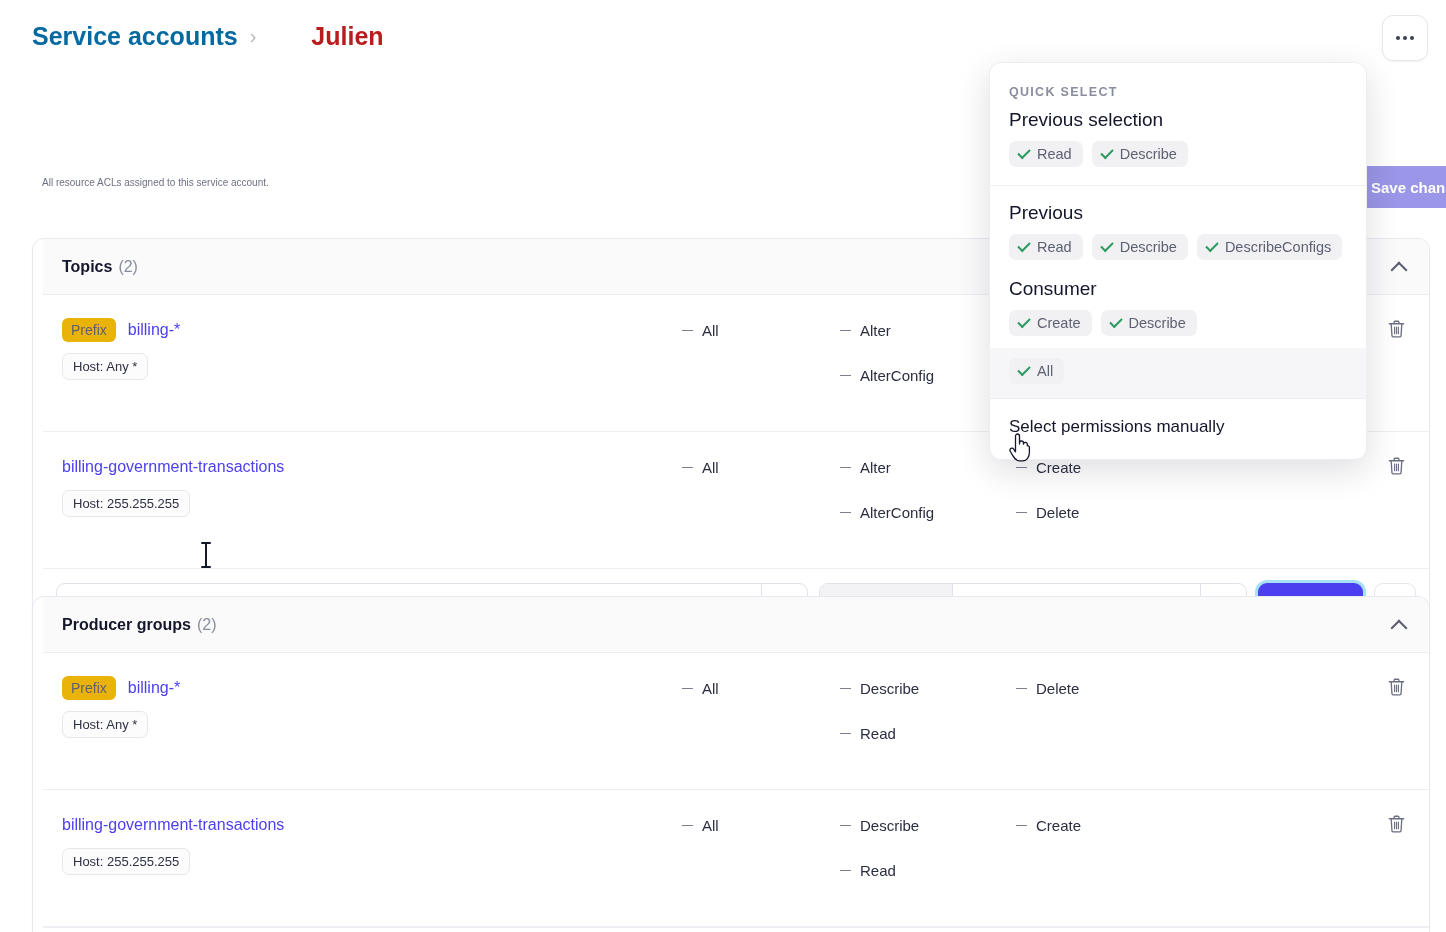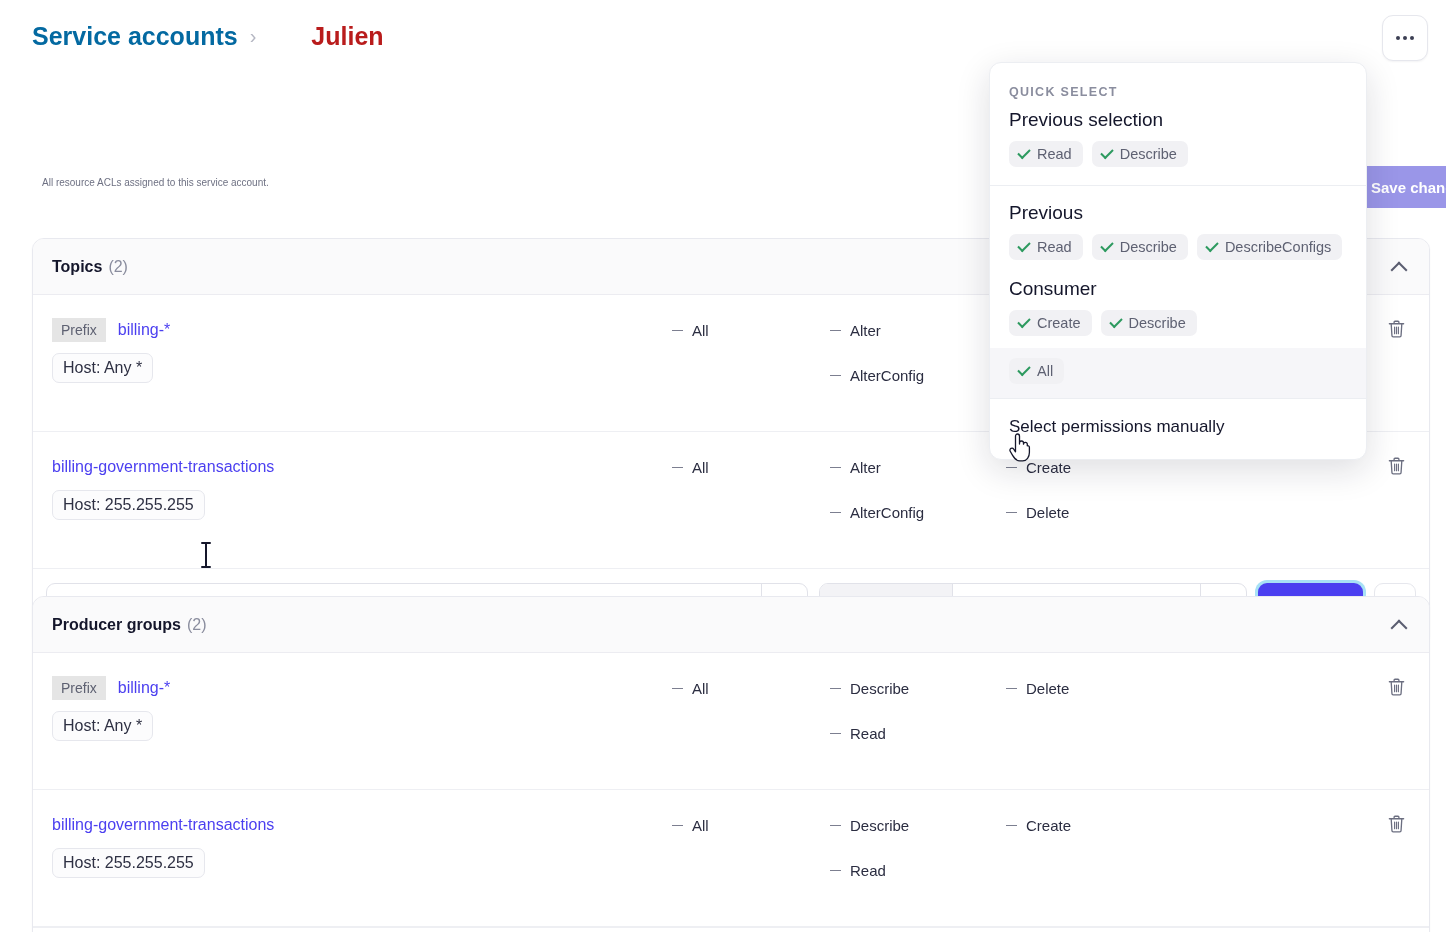--- a/index.html
+++ b/index.html
@@ -57,21 +57,21 @@
     height: 42px; padding: 0 20px;
     background: #9a96e8; color: #fff; border: none; border-radius: 9px;
     font-size: 15px; font-weight: bold; font-family: inherit;
     display: flex; align-items: center; white-space: nowrap;
   }
 
   
   .card {
     position: absolute; left: 32px; width: 1398px;
     border: 1px solid #e8e9ef; border-radius: 12px; background: #fff;
-    box-shadow: 0 1px 2px rgba(20,22,43,.04); overflow: hidden;
+    box-shadow: 0 1px 2px rgba(20,22,43,.04); overflow: hidden; padding-left: 10px;
   }
   .card-head {
     height: 56px; background: #fafafb; border-bottom: 1px solid #ececf1;
     display: flex; align-items: center; padding: 0 18px 0 19px;
   }
   .card-title { font-size: 16px; font-weight: bold; color: #14162b; }
   .card-count { font-size: 16px; color: #8a8d9e; margin-left: 6px; font-weight: normal; }
   .chev {
     margin-left: auto; width: 22px; height: 22px; position: relative;
   }
@@ -84,28 +84,28 @@
 
   .acl-row {
     display: flex; align-items: flex-start;
     padding: 22px 0 22px 19px; border-bottom: 1px solid #eeeff3;
     min-height: 110px; position: relative;
   }
   .acl-row:last-of-type { border-bottom: 1px solid #eeeff3; }
   .res-col { width: 620px; flex: none; }
   .res-line { display: flex; align-items: center; gap: 12px; min-height: 26px; }
   .prefix-badge {
-    background: #e5e5e5; color: #5e6172; border-radius: 0;
+    background: #eab308; color: #5e6172; border-radius: 6px;
     font-size: 14px; padding: 4px 9px;
   }
   .res-name { color: #4b3ff0; font-size: 16px; }
   .host-badge {
     display: inline-block; margin-top: 10px;
     border: 1px solid #e6e7ed; border-radius: 7px; background: #fcfcfd;
-    font-size: 16px; color: #2e3043; padding: 5px 10px;
+    font-size: 13px; color: #2e3043; padding: 5px 10px;
   }
 
   .perm-grid { display: flex; flex: 1; padding-top: 2px; }
   .perm-col { width: 158px; flex: none; }
   .perm-col.wide { width: 176px; }
   .perm {
     display: flex; align-items: center; gap: 9px;
     font-size: 15px; color: #2b2d41; height: 23px; margin-bottom: 22px;
   }
   .perm .dash { width: 11px; height: 1.6px; background: #7c7f90; display: block; flex: none; }

